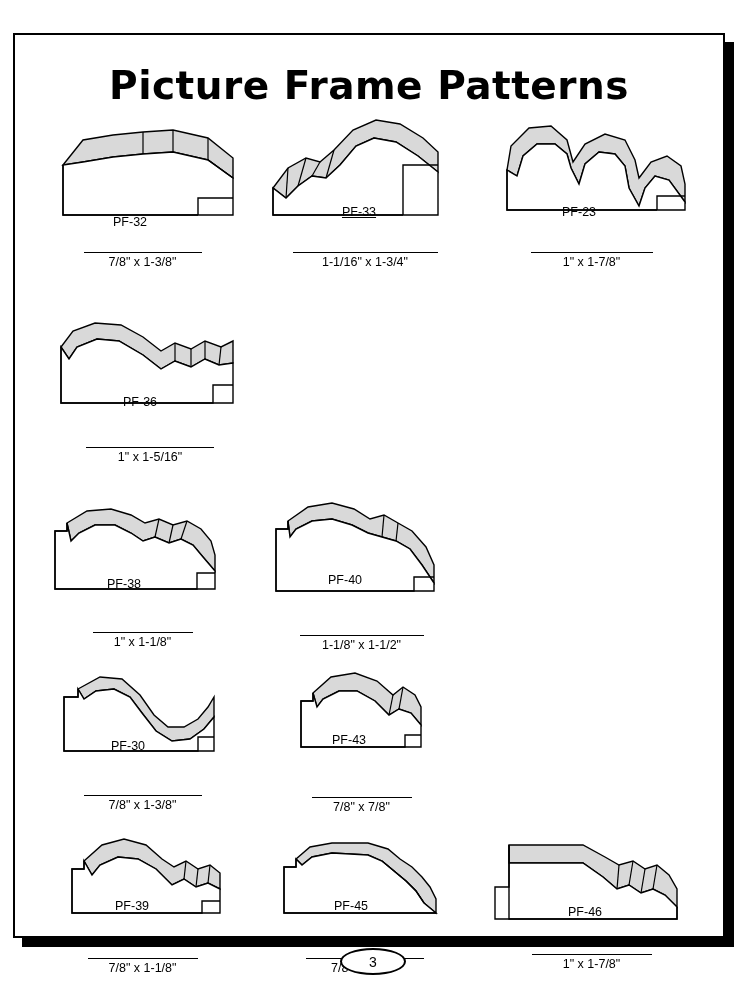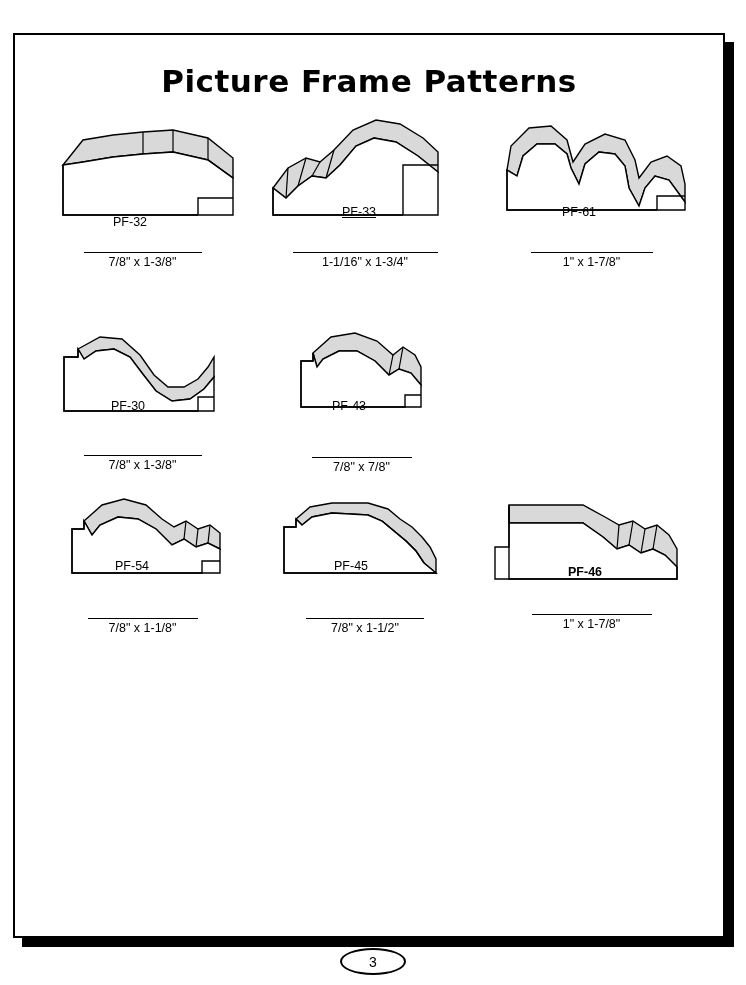--- a/index.html
+++ b/index.html
@@ -39,21 +39,21 @@
     background: #ffffff;
     border: 2px solid #000000;
     box-sizing: border-box;
   }
   .title {
     position: absolute;
     left: 0;
     top: 28px;
     width: 100%;
     text-align: center;
-    font-size: 31px;
+    font-size: 39px;
     font-weight: bold;
     letter-spacing: 0.5px;
     color: #000;
     font-family: "DejaVu Sans", sans-serif;
   }
   .grid {
     position: absolute;
     left: 20px;
     top: 75px;
     width: 668px;
@@ -160,38 +160,83 @@
           </div>
         </div>
 
         <div class="cell" style="width:223px;height:185px;">
           <svg class="profile-svg" width="205" height="120" viewBox="0 0 205 120">
             <polygon points="18,60 22,36 40,18 62,16 78,30 84,52 96,34 116,24 136,30 146,50 150,68 162,52 178,46 192,56 196,74 196,92 180,70 166,66 156,78 150,96 140,78 136,56 126,44 110,42 96,54 90,74 82,58 78,44 66,34 48,34 34,46 28,66" fill="#d9d9d9" stroke="#000" stroke-width="1.4"></polygon>
             <polygon points="18,60 18,100 196,100 196,92 180,70 166,66 156,78 150,96 140,78 136,56 126,44 110,42 96,54 90,74 82,58 78,44 66,34 48,34 34,46 28,66" fill="#ffffff" stroke="#000" stroke-width="1.4"></polygon>
             <polyline points="168,100 168,86 196,86" fill="none" stroke="#000" stroke-width="1.4"></polyline>
             <polyline points="18,60 18,100 168,100" fill="none" stroke="#000" stroke-width="1.4"></polyline>
           </svg>
-          <div class="pf-label" style="left:82px;top:95px;">PF-61</div>
+          <div class="pf-label" style="left:82px;top:95px;">PF-23</div>
           <div class="dim" style="margin-top:22px;">
             <span class="rule" style="width:122px;"></span>
             <span>1" x 1-7/8"</span>
           </div>
         </div>
       </div>
 
       <div class="row" style="margin-top:12px;">
 
 
+        <div class="cell" style="width:230px;height:180px;">
+          <svg class="profile-svg" width="215" height="118" viewBox="0 0 215 118">
+            <polygon points="18,40 30,24 52,16 78,18 100,30 118,44 132,36 148,42 162,34 178,40 190,34 190,56 176,58 162,52 148,60 132,54 118,62 100,48 76,34 54,32 34,40 26,52" fill="#d9d9d9" stroke="#000" stroke-width="1.4"></polygon>
+            <polygon points="18,40 18,96 190,96 190,56 176,58 162,52 148,60 132,54 118,62 100,48 76,34 54,32 34,40 26,52" fill="#ffffff" stroke="#000" stroke-width="1.4"></polygon>
+            <polyline points="132,54 132,36" fill="none" stroke="#000" stroke-width="1.2"></polyline>
+            <polyline points="148,60 148,42" fill="none" stroke="#000" stroke-width="1.2"></polyline>
+            <polyline points="162,52 162,34" fill="none" stroke="#000" stroke-width="1.2"></polyline>
+            <polyline points="176,58 178,40" fill="none" stroke="#000" stroke-width="1.2"></polyline>
+            <polyline points="18,40 18,96 170,96 170,78 190,78" fill="none" stroke="#000" stroke-width="1.4"></polyline>
+          </svg>
+          <div class="pf-label" style="left:88px;top:88px;">PF-36</div>
+          <div class="dim" style="margin-top:22px;">
+            <span class="rule" style="width:128px;"></span>
+            <span>1" x 1-5/16"</span>
+          </div>
+        </div>
 
       </div>
 
       <div class="row" style="margin-top:10px;">
 
-
-
+        <div class="cell" style="width:215px;height:160px;">
+          <svg class="profile-svg" width="195" height="105" viewBox="0 0 195 105">
+            <polygon points="22,26 42,14 66,12 86,18 100,26 114,22 128,28 142,24 156,32 166,44 170,58 170,74 158,60 148,48 136,42 124,46 110,40 98,44 86,36 70,28 50,28 34,36 26,44" fill="#d9d9d9" stroke="#000" stroke-width="1.4"></polygon>
+            <polygon points="22,26 22,34 10,34 10,92 170,92 170,74 158,60 148,48 136,42 124,46 110,40 98,44 86,36 70,28 50,28 34,36 26,44" fill="#ffffff" stroke="#000" stroke-width="1.4"></polygon>
+            <polyline points="110,40 114,22" fill="none" stroke="#000" stroke-width="1.2"></polyline>
+            <polyline points="124,46 128,28" fill="none" stroke="#000" stroke-width="1.2"></polyline>
+            <polyline points="136,42 142,24" fill="none" stroke="#000" stroke-width="1.2"></polyline>
+            <polyline points="22,26 22,34 10,34 10,92 152,92 152,76 170,76" fill="none" stroke="#000" stroke-width="1.4"></polyline>
+          </svg>
+          <div class="pf-label" style="left:72px;top:80px;">PF-38</div>
+          <div class="dim" style="margin-top:30px;">
+            <span class="rule" style="width:100px;"></span>
+            <span>1" x 1-1/8"</span>
+          </div>
+        </div>
+
+
+        <div class="cell" style="width:223px;height:160px;">
+          <svg class="profile-svg" width="200" height="108" viewBox="0 0 200 108">
+            <polygon points="26,24 46,10 70,6 92,12 108,22 122,18 136,26 150,34 164,50 172,68 172,86 160,68 148,52 134,44 120,40 106,36 90,28 70,22 50,24 34,32 28,40" fill="#d9d9d9" stroke="#000" stroke-width="1.4"></polygon>
+            <polygon points="26,24 26,32 14,32 14,94 172,94 172,86 160,68 148,52 134,44 120,40 106,36 90,28 70,22 50,24 34,32 28,40" fill="#ffffff" stroke="#000" stroke-width="1.4"></polygon>
+            <polyline points="120,40 122,18" fill="none" stroke="#000" stroke-width="1.2"></polyline>
+            <polyline points="134,44 136,26" fill="none" stroke="#000" stroke-width="1.2"></polyline>
+            <polyline points="26,24 26,32 14,32 14,94 152,94 152,80 172,80" fill="none" stroke="#000" stroke-width="1.4"></polyline>
+          </svg>
+          <div class="pf-label" style="left:78px;top:76px;">PF-40</div>
+          <div class="dim" style="margin-top:30px;">
+            <span class="rule" style="width:124px;"></span>
+            <span>1-1/8" x 1-1/2"</span>
+          </div>
+        </div>
       </div>
 
       <div class="row" style="margin-top:10px;">
 
         <div class="cell" style="width:215px;height:150px;">
           <svg class="profile-svg" width="190" height="100" viewBox="0 0 190 100">
             <polygon points="30,22 52,10 74,12 92,28 106,48 120,60 136,60 150,52 160,40 166,30 166,50 156,62 142,72 124,74 108,64 94,46 82,30 66,22 48,24 36,32" fill="#d9d9d9" stroke="#000" stroke-width="1.4"></polygon>
             <polygon points="30,22 30,30 16,30 16,84 166,84 166,50 156,62 142,72 124,74 108,64 94,46 82,30 66,22 48,24 36,32" fill="#ffffff" stroke="#000" stroke-width="1.4"></polygon>
             <polyline points="30,22 30,30 16,30 16,84 150,84 150,70 166,70" fill="none" stroke="#000" stroke-width="1.4"></polyline>
           </svg>
@@ -204,40 +249,40 @@
 
 
         <div class="cell" style="width:223px;height:150px;">
           <svg class="profile-svg" width="185" height="100" viewBox="0 0 185 100">
             <polygon points="44,26 62,10 86,6 108,14 124,28 134,20 146,28 152,40 152,58 142,46 130,42 120,48 106,34 88,24 70,24 54,32 48,40" fill="#d9d9d9" stroke="#000" stroke-width="1.4"></polygon>
             <polygon points="44,26 44,34 32,34 32,80 152,80 152,58 142,46 130,42 120,48 106,34 88,24 70,24 54,32 48,40" fill="#ffffff" stroke="#000" stroke-width="1.4"></polygon>
             <polyline points="120,48 124,28" fill="none" stroke="#000" stroke-width="1.2"></polyline>
             <polyline points="130,42 134,20" fill="none" stroke="#000" stroke-width="1.2"></polyline>
             <polyline points="44,26 44,34 32,34 32,80 136,80 136,68 152,68" fill="none" stroke="#000" stroke-width="1.4"></polyline>
           </svg>
-          <div class="pf-label" style="left:82px;top:72px;">PF-43</div>
+          <div class="pf-label" style="left:82px;top:66px;">PF-43</div>
           <div class="dim" style="margin-top:30px;">
             <span class="rule" style="width:100px;"></span>
             <span>7/8" x 7/8"</span>
           </div>
         </div>
       </div>
 
       <div class="row" style="margin-top:10px;">
 
         <div class="cell" style="width:215px;height:150px;">
           <svg class="profile-svg" width="190" height="105" viewBox="0 0 190 105">
             <polygon points="36,34 54,18 76,12 98,18 114,32 126,40 138,34 150,42 162,38 172,46 172,62 160,56 148,60 136,52 124,58 108,42 90,32 70,30 52,38 44,48" fill="#d9d9d9" stroke="#000" stroke-width="1.4"></polygon>
             <polygon points="36,34 36,42 24,42 24,86 172,86 172,62 160,56 148,60 136,52 124,58 108,42 90,32 70,30 52,38 44,48" fill="#ffffff" stroke="#000" stroke-width="1.4"></polygon>
             <polyline points="136,52 138,34" fill="none" stroke="#000" stroke-width="1.2"></polyline>
             <polyline points="148,60 150,42" fill="none" stroke="#000" stroke-width="1.2"></polyline>
             <polyline points="160,56 162,38" fill="none" stroke="#000" stroke-width="1.2"></polyline>
             <polyline points="36,34 36,42 24,42 24,86 154,86 154,74 172,74" fill="none" stroke="#000" stroke-width="1.4"></polyline>
           </svg>
-          <div class="pf-label" style="left:80px;top:72px;">PF-54</div>
+          <div class="pf-label" style="left:80px;top:72px;">PF-39</div>
           <div class="dim" style="margin-top:26px;">
             <span class="rule" style="width:110px;"></span>
             <span>7/8" x 1-1/8"</span>
           </div>
         </div>
 
         <div class="cell" style="width:230px;height:150px;">
           <svg class="profile-svg" width="195" height="105" viewBox="0 0 195 105">
             <polygon points="28,32 42,20 64,16 100,16 120,22 132,32 144,40 154,50 162,60 168,72 168,86 156,76 148,64 138,54 126,44 114,34 100,28 64,26 44,30 34,38" fill="#d9d9d9" stroke="#000" stroke-width="1.4"></polygon>
             <polygon points="28,32 28,40 16,40 16,86 168,86 168,86 156,76 148,64 138,54 126,44 114,34 100,28 64,26 44,30 34,38" fill="#ffffff" stroke="#000" stroke-width="1.4"></polygon>
@@ -257,21 +302,21 @@
         <div class="cell" style="width:223px;height:150px;">
           <svg class="profile-svg" width="210" height="105" viewBox="0 0 210 105">
             <polygon points="22,18 96,18 118,30 132,38 146,34 158,42 170,38 182,48 190,62 190,80 178,68 166,62 154,66 142,58 130,62 116,50 96,36 22,36" fill="#d9d9d9" stroke="#000" stroke-width="1.4"></polygon>
             <polygon points="22,18 22,36 96,36 116,50 130,62 142,58 154,66 166,62 178,68 190,80 190,92 22,92" fill="#ffffff" stroke="#000" stroke-width="1.4"></polygon>
             <polyline points="130,62 132,38" fill="none" stroke="#000" stroke-width="1.2"></polyline>
             <polyline points="142,58 146,34" fill="none" stroke="#000" stroke-width="1.2"></polyline>
             <polyline points="154,66 158,42" fill="none" stroke="#000" stroke-width="1.2"></polyline>
             <polyline points="166,62 170,38" fill="none" stroke="#000" stroke-width="1.2"></polyline>
             <polyline points="22,18 22,60 8,60 8,92 190,92 190,80" fill="none" stroke="#000" stroke-width="1.4"></polyline>
           </svg>
-          <div class="pf-label" style="left:88px;top:78px;font-weight:bold;">PF-46</div>
+          <div class="pf-label" style="left:88px;top:78px;">PF-46</div>
           <div class="dim" style="margin-top:22px;">
             <span class="rule" style="width:120px;"></span>
             <span>1" x 1-7/8"</span>
           </div>
         </div>
       </div>
 
     </div>
   </div>
 

